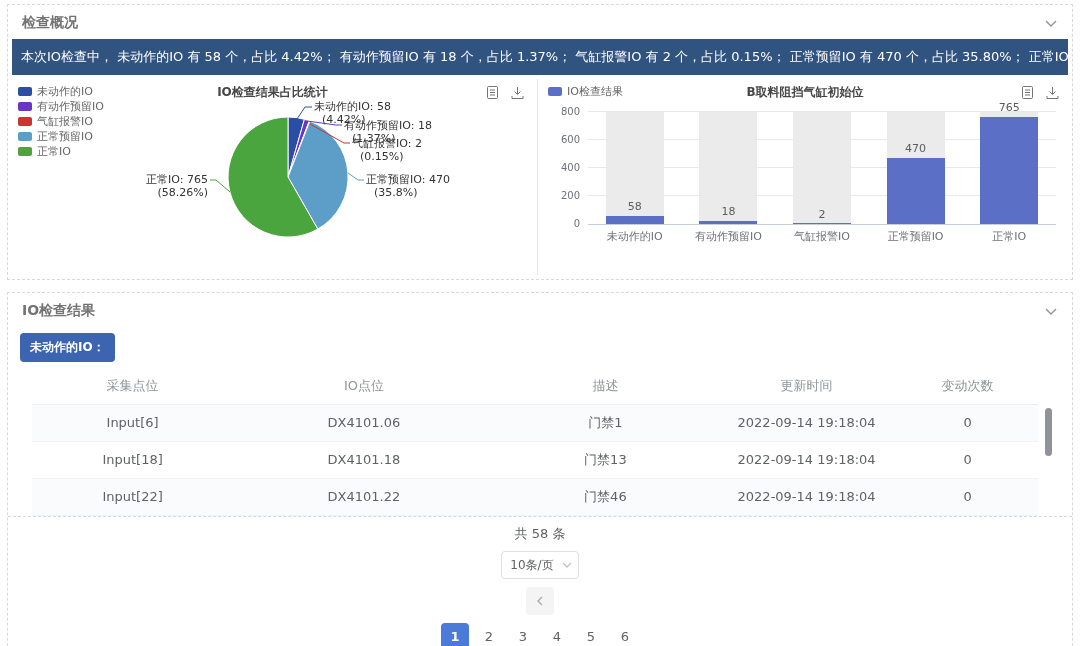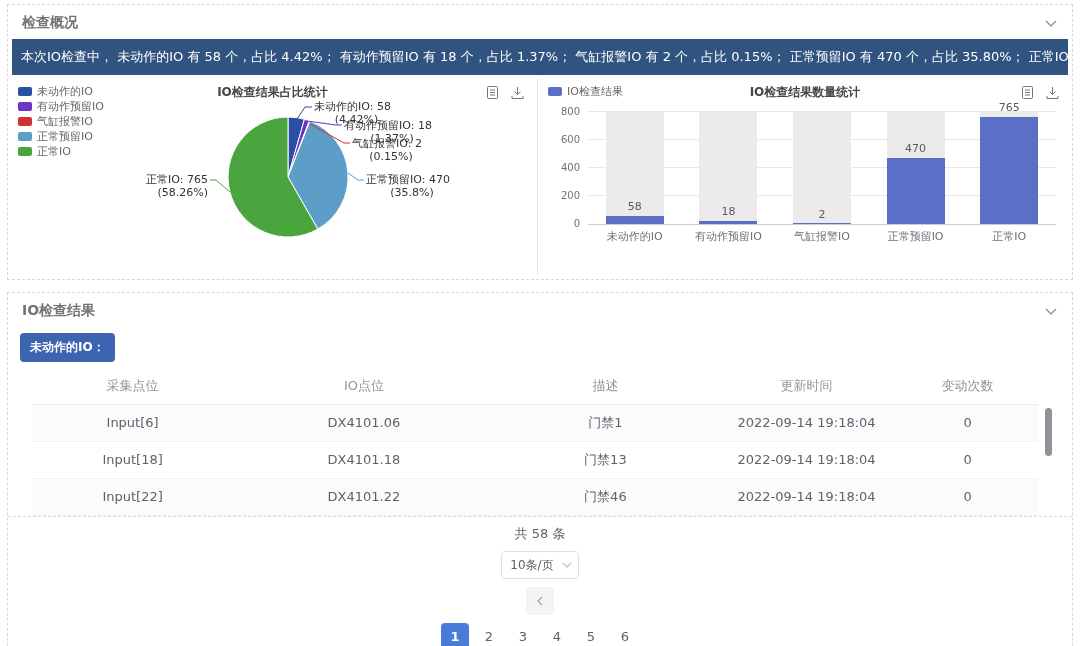--- a/index.html
+++ b/index.html
@@ -17,21 +17,21 @@
   .chart-left { width:530px; position:relative; border-right:1px solid #e4e7ed; }
   .chart-right { flex:1; position:relative; }
   .chart-title { position:absolute; left:0; right:0; top:5px; text-align:center; font-size:12px; font-weight:bold; color:#464646; }
   .toolbox { position:absolute; right:12px; top:6px; display:flex; gap:10px; }
   .toolbox svg { cursor:pointer; }
   .legend-col { position:absolute; left:10px; top:5px; }
   .legend-item { display:flex; align-items:center; gap:5px; height:15px; cursor:pointer; }
   .swatch { width:14px; height:9px; border-radius:2px; flex:none; }
   .legend-label { font-size:11px; color:#666; white-space:nowrap; }
   #pie-svg { position:absolute; left:0; top:0; }
-  .pie-label { position:absolute; font-size:11px; line-height:13px; color:#333; white-space:nowrap;text-align:center; }
+  .pie-label { position:absolute; font-size:11px; line-height:13px; color:#333; white-space:nowrap; }
   .pie-label .pct { padding-left:8px; }
   .pie-label.right-al { text-align:right; }
   .pie-label.right-al .pct { padding-left:0; }
 
   
   .bar-area { position:absolute; left:50px; right:16px; top:34px; height:112px; border-bottom:1px solid #c9cdd4; }
   #bar-grid { position:absolute; inset:0; }
   .grid-line { position:absolute; left:0; right:0; height:1px; background:#e8e8e8; }
   .tick-label { position:absolute; right:calc(100% + 8px); font-size:10px; color:#6e7079; line-height:13px; }
   #bar-cols { position:absolute; inset:0; display:flex; justify-content:space-around; align-items:flex-end; }
@@ -146,21 +146,21 @@
         <div>正常预留IO: 470</div>
           <div class="pct">(35.8%)</div>
       </div>
       <div class="pie-label right-al" style="left:124px; top:94px; width:76px;">
         <div>正常IO: 765</div>
           <div class="pct">(58.26%)</div>
       </div>
     </div>
 
     <div class="chart-right">
-      <div class="chart-title">IO检查结果数量统计</div>
+      <div class="chart-title">B取料阻挡气缸初始位</div>
       <div class="legend-col">
         <div class="legend-item">
             <span class="swatch" style="background: rgb(90, 111, 197);"></span>
             <span class="legend-label">IO检查结果</span>
           </div>
       </div>
       <div class="toolbox">
         <svg width="15" height="15" viewBox="0 0 15 15">
             <rect x="2.5" y="1.5" width="10" height="12" rx="1" fill="none" stroke="#757575"></rect>
             <line x1="5" y1="5" x2="10" y2="5" stroke="#757575"></line>

